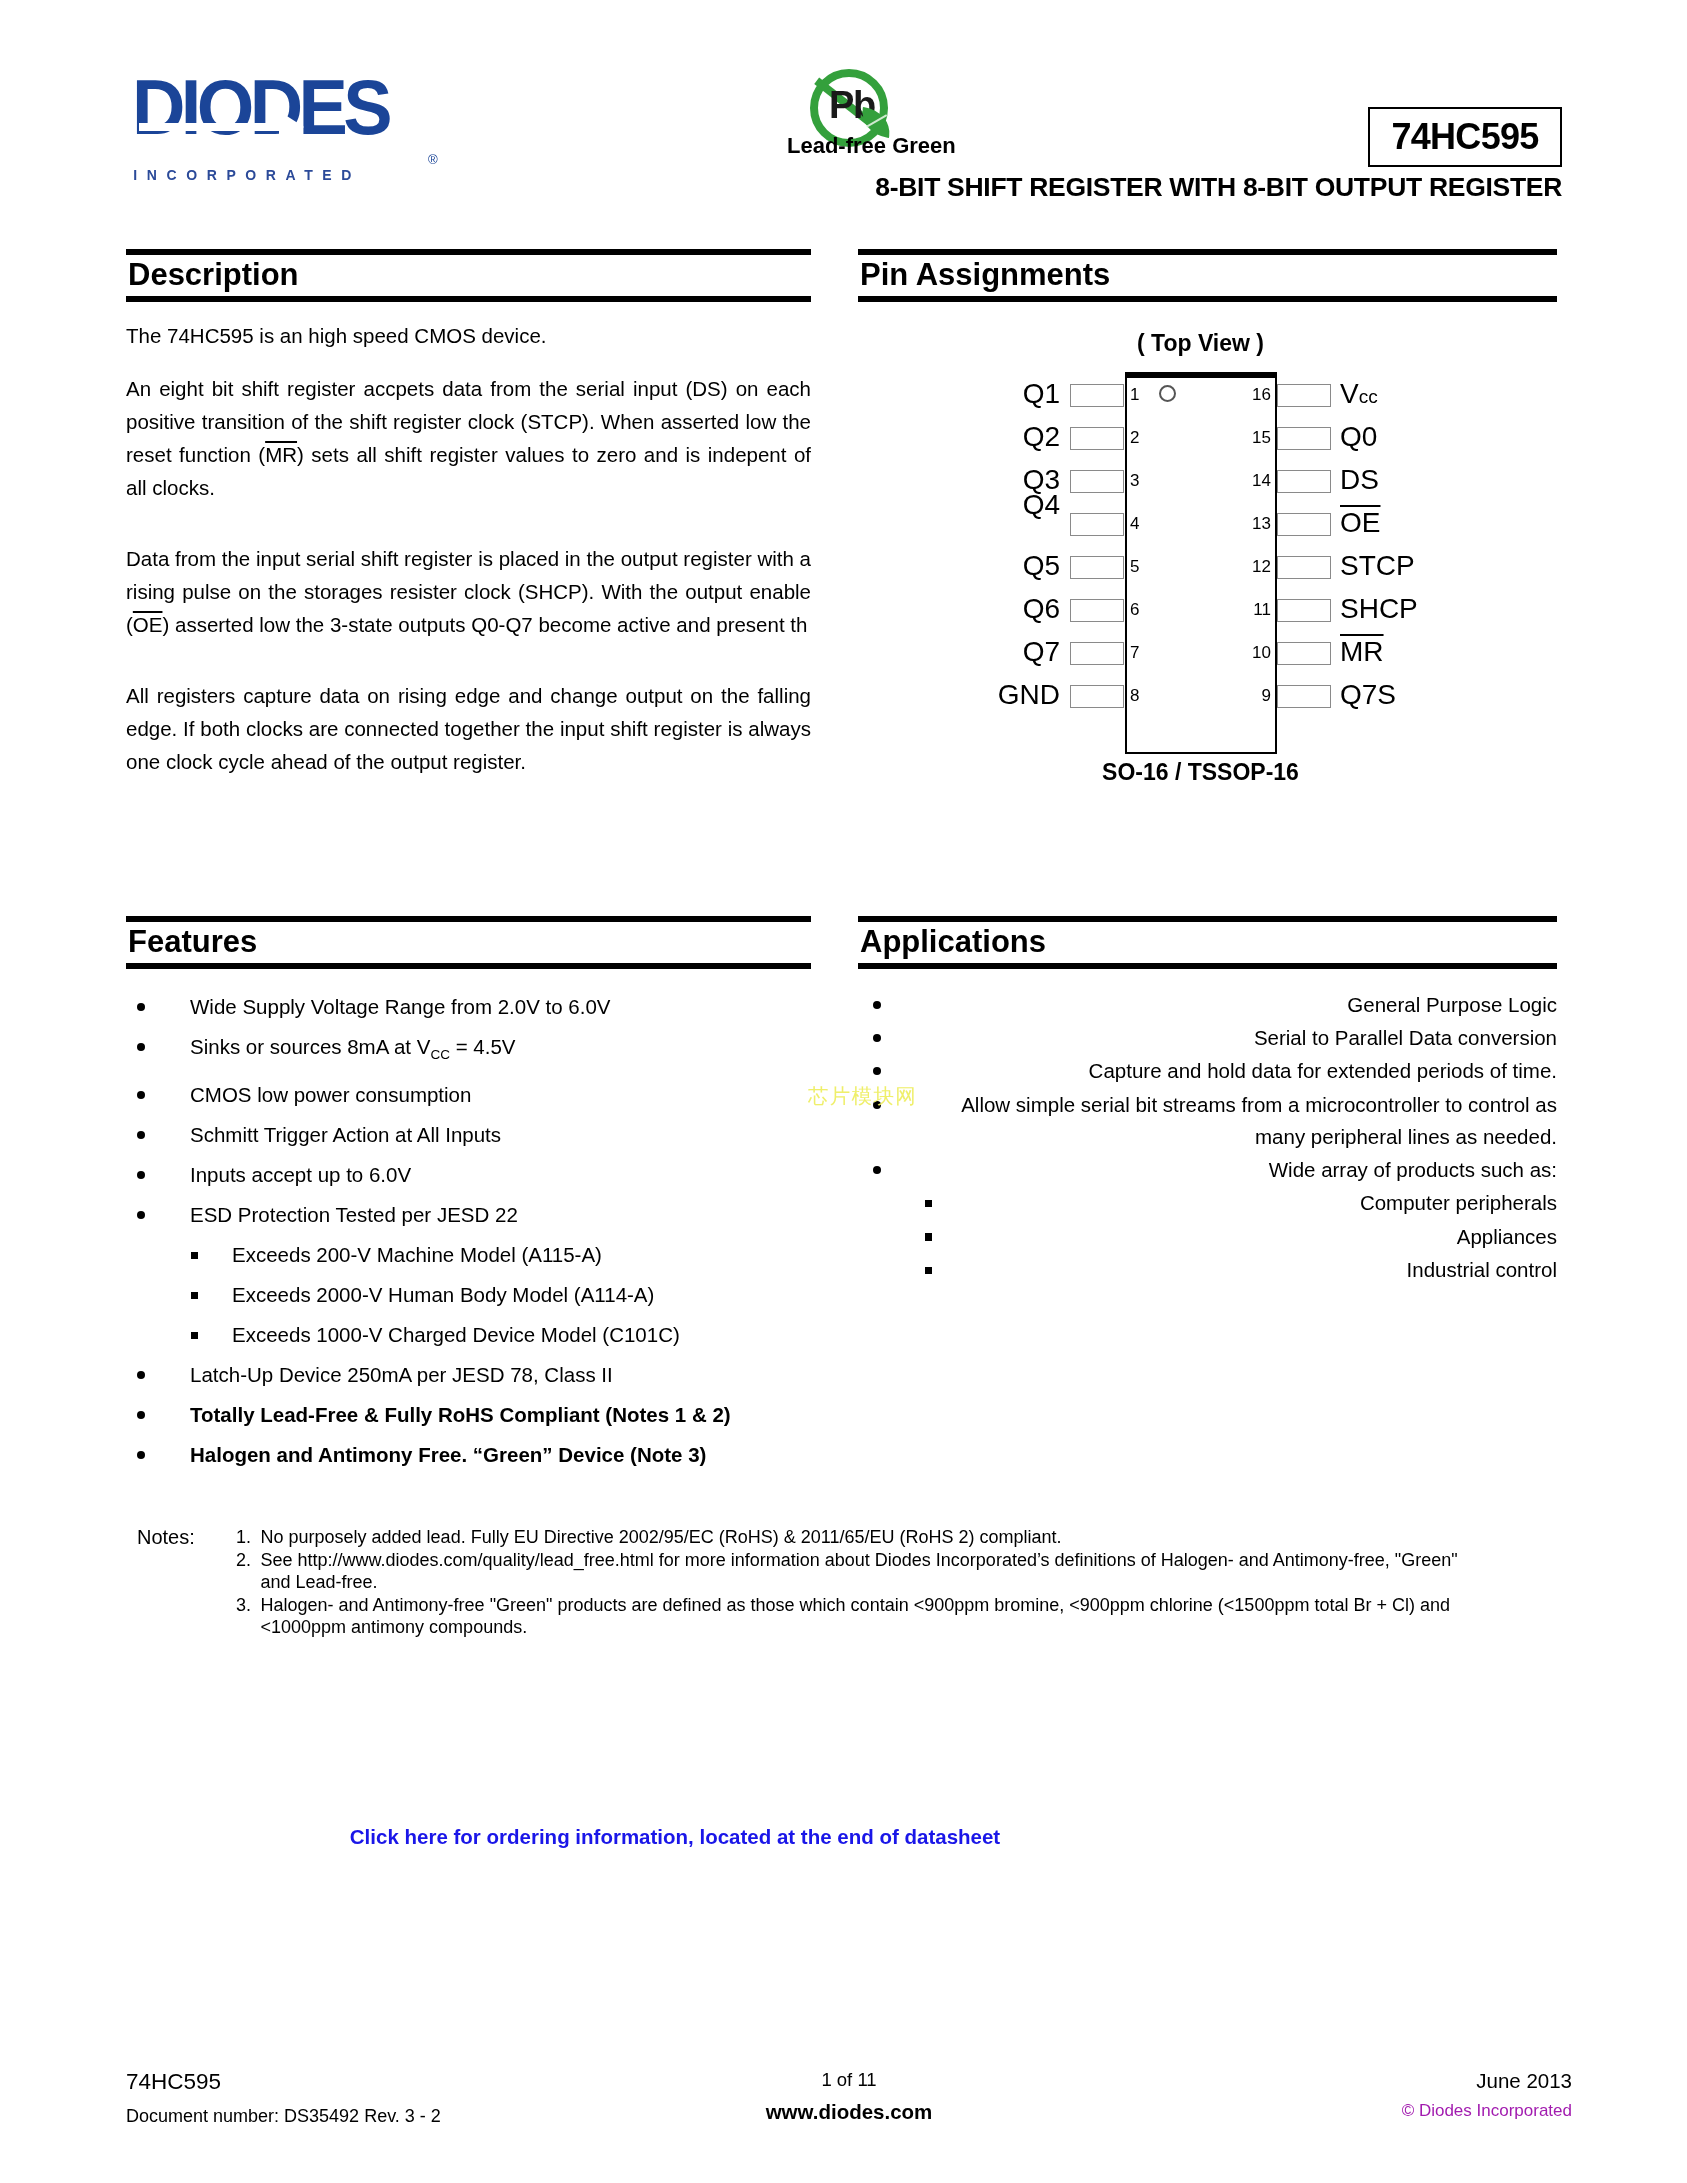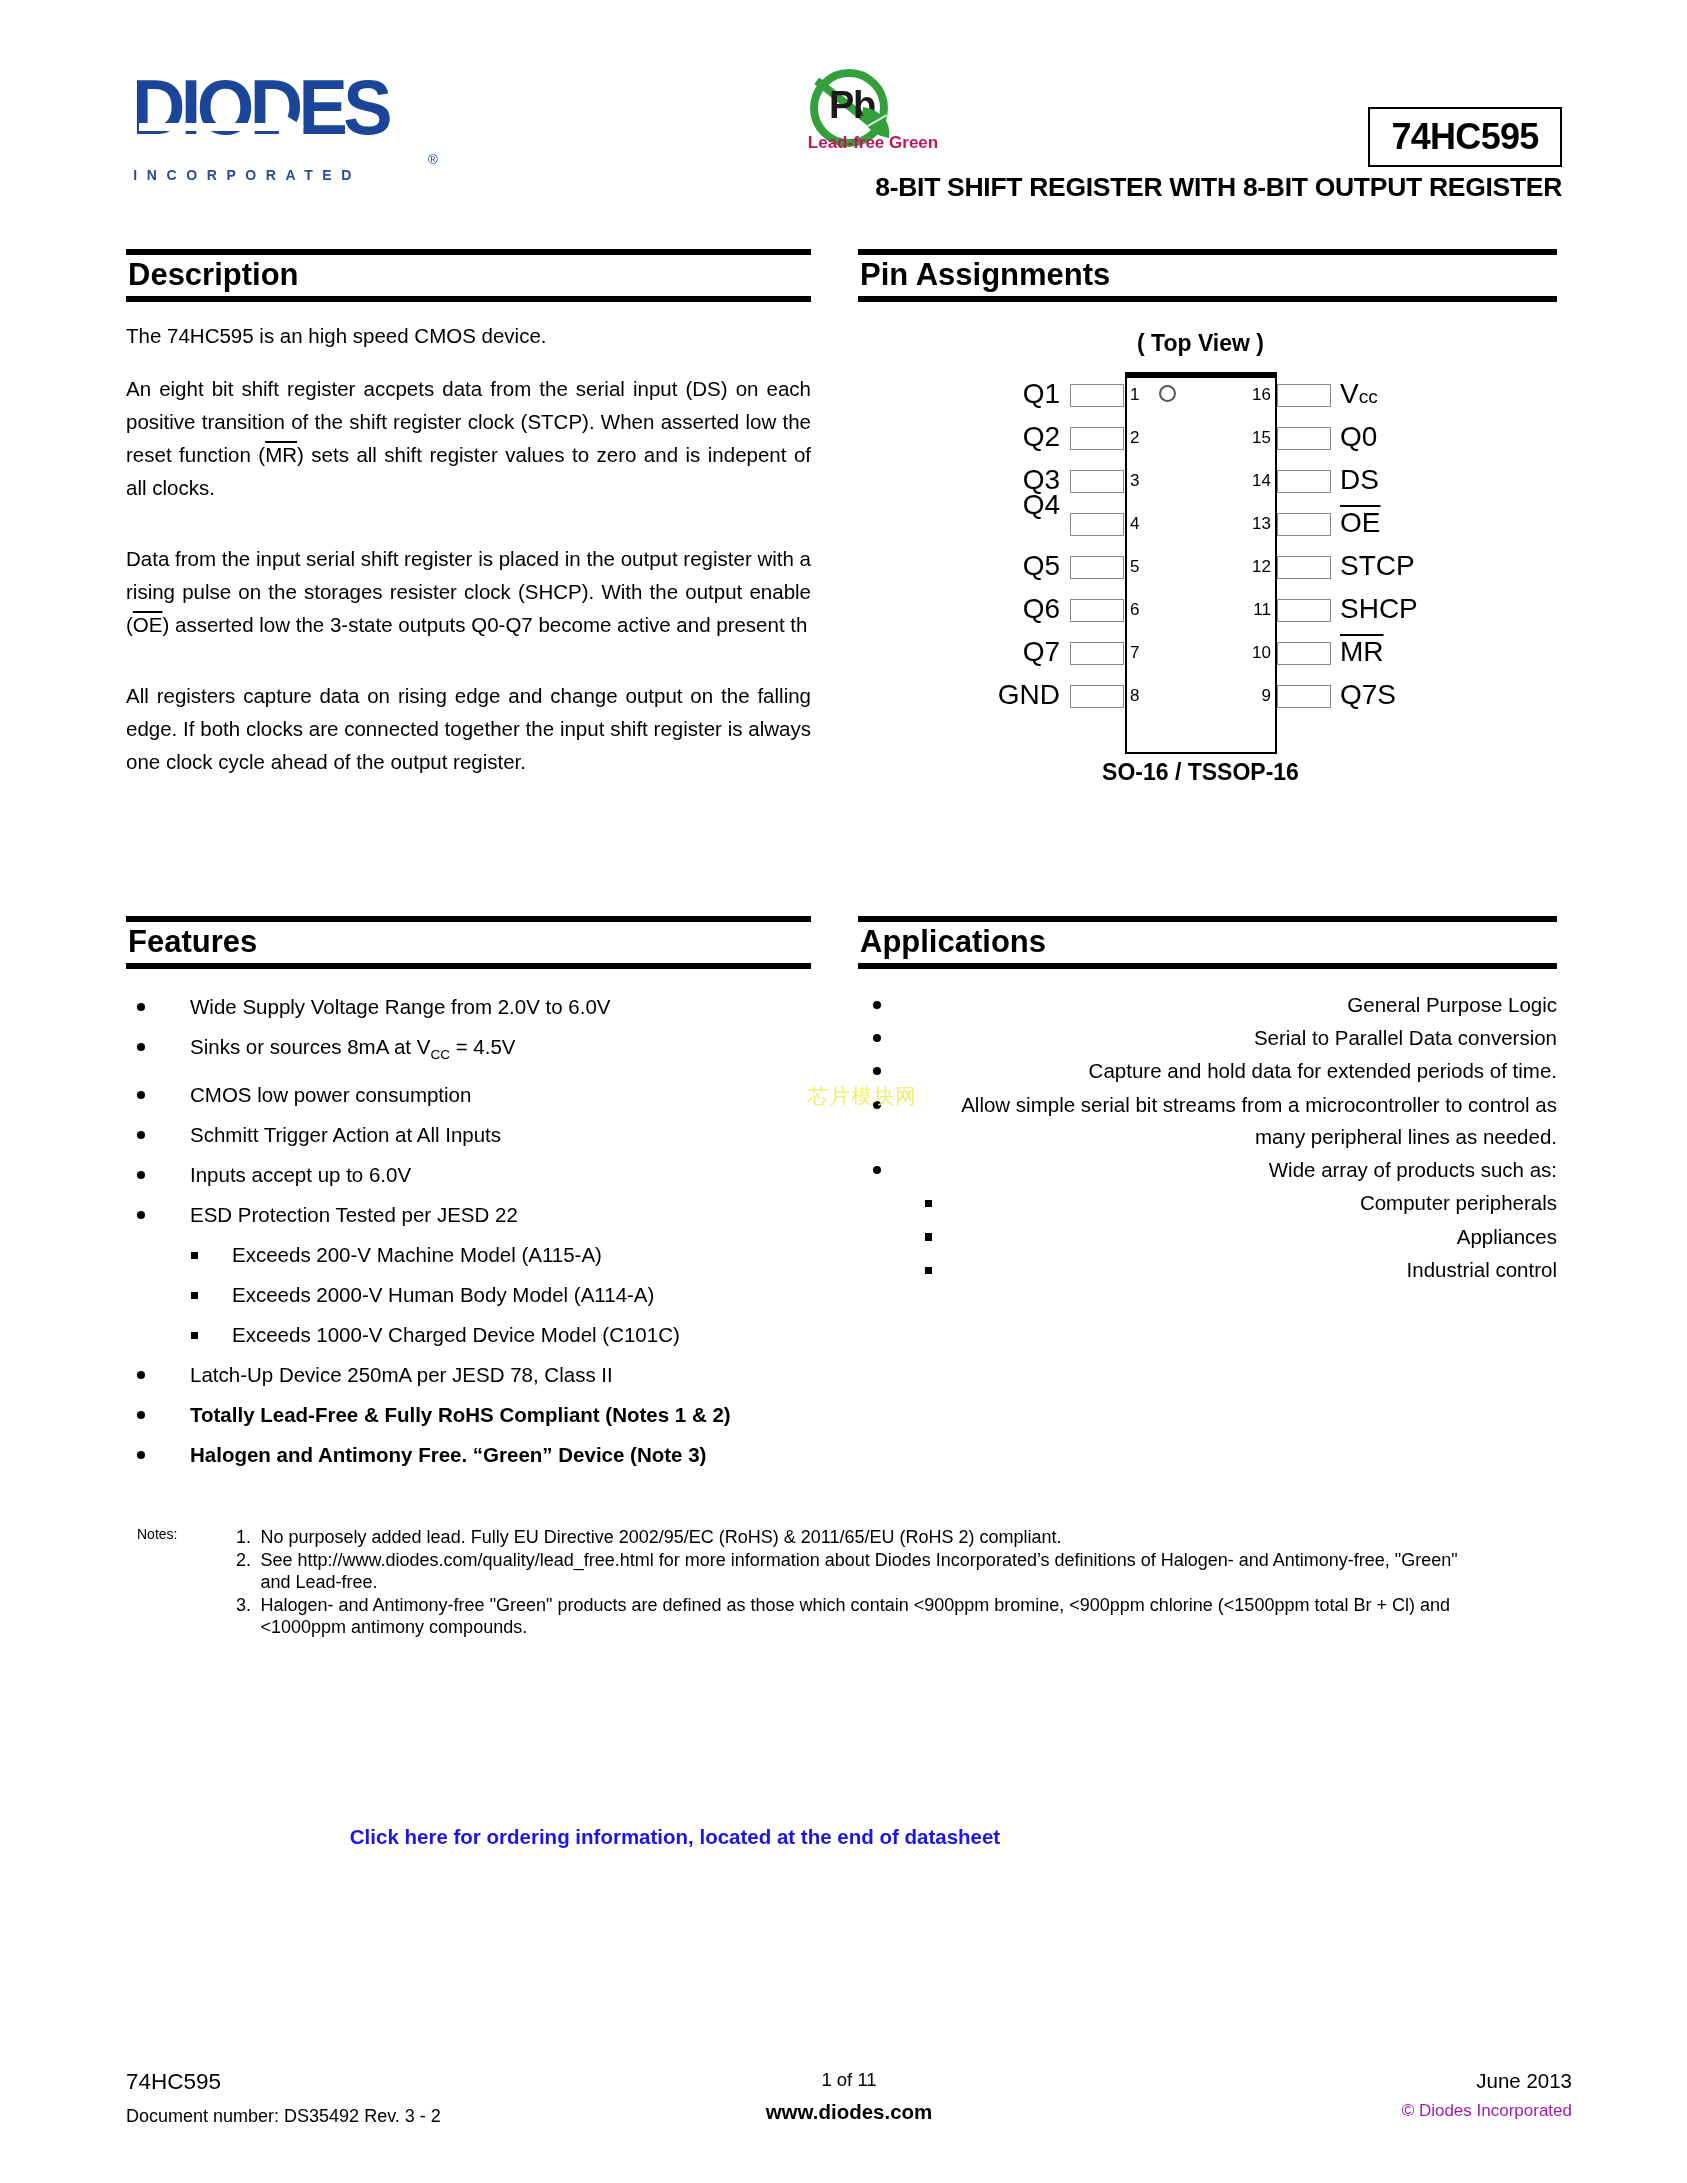--- a/index.html
+++ b/index.html
@@ -18,21 +18,21 @@
   .logo-sub { position:absolute; left:1.3px; top:93px; font-size:14px; font-weight:bold;
               letter-spacing:9.6px; color:#2b4a99; }
 
   .pb { position:absolute; left:787px; top:64px; width:172px; height:93px; }
   .pb-ring { position:absolute; left:23px; top:4.6px; width:78px; height:78px; border:8px solid #34a03c; border-radius:50%; }
   .pb-text { position:absolute; left:42px; top:20px; font-size:38px; font-weight:bold; color:#1a1a1a; letter-spacing:-1.3px; }
   .pb-slash { position:absolute; left:21px; top:38px; width:82px; height:8px; background:#34a03c; transform:rotate(38deg); }
   .pb-leaf { position:absolute; left:74px; top:45px; width:30px; height:26.5px; background:#34a03c;
              border-radius:0 95% 0 95%; transform:rotate(8deg); }
   .pb-leaf:after { content:""; position:absolute; left:4px; top:11.2px; width:22.5px; height:1.7px; background:#cfe9cf; transform:rotate(-38deg); }
-  .pb-caption { position:absolute; left:0; top:69px; width:172px; text-align:center; font-size:17px; font-weight:bold; color:#be185d; }
+  .pb-caption { position:absolute; left:0; top:69px; width:172px; text-align:left; font-size:22px; font-weight:bold; color:#000000; }
 
   .part-box { position:absolute; left:1368px; top:107px; width:194px; height:60px; border:2.6px solid #000;
               display:flex; align-items:center; justify-content:center; font-size:36px; font-weight:bold; letter-spacing:-0.7px; }
   .doc-title { position:absolute; left:761px; top:172px; width:801px; text-align:right;
                font-size:26.5px; font-weight:bold; letter-spacing:-0.3px; }
 
   
   .sec-head { border-top:6px solid #000; border-bottom:6px solid #000; padding:3.3px 0 4.6px 2px;
               font-size:31px; font-weight:bold; line-height:33px; }
   .col-left  { position:absolute; left:126px;  width:685px; }
@@ -73,21 +73,21 @@
   .features-list .dot { left:11.2px; top:10px; }
   .apps-list .dot { left:15px; top:12px; }
   .sq { position:absolute; width:7.3px; height:7.3px; background:#000; }
   .features-list .b-item.sub2 { padding-left:106px; }
   .features-list .sq { left:65px; top:10.6px; }
   .apps-list .b-item.sub2 { padding-left:106px; }
   .apps-list .sq { left:67px; top:12.6px; }
 
   
   .notes { position:absolute; left:137px; top:1526px; width:1429px; }
-  .notes-label { position:absolute; left:0; top:0; font-size:14px; font-weight:normal; }
+  .notes-label { position:absolute; left:0; top:0; font-size:20px; font-weight:normal; }
   .notes-list { margin-left:99px; }
   .note-item { position:relative; padding-left:24.5px; font-size:18px; line-height:22.5px; }
   .note-num { position:absolute; left:0; top:0; }
 
   
   .order-link { position:absolute; left:0; top:1825px; width:1350px; text-align:center;
                 font-size:20.5px; font-weight:bold; color:#1a16e8; cursor:pointer; }
   .watermark { position:absolute; left:808px; top:1082px; font-size:20.5px; color:#efef6a; letter-spacing:1.3px; }
   .footer { position:absolute; left:126px; top:2069px; width:1446px; height:79px; }
   .footer-left { position:absolute; left:0; top:0; }

